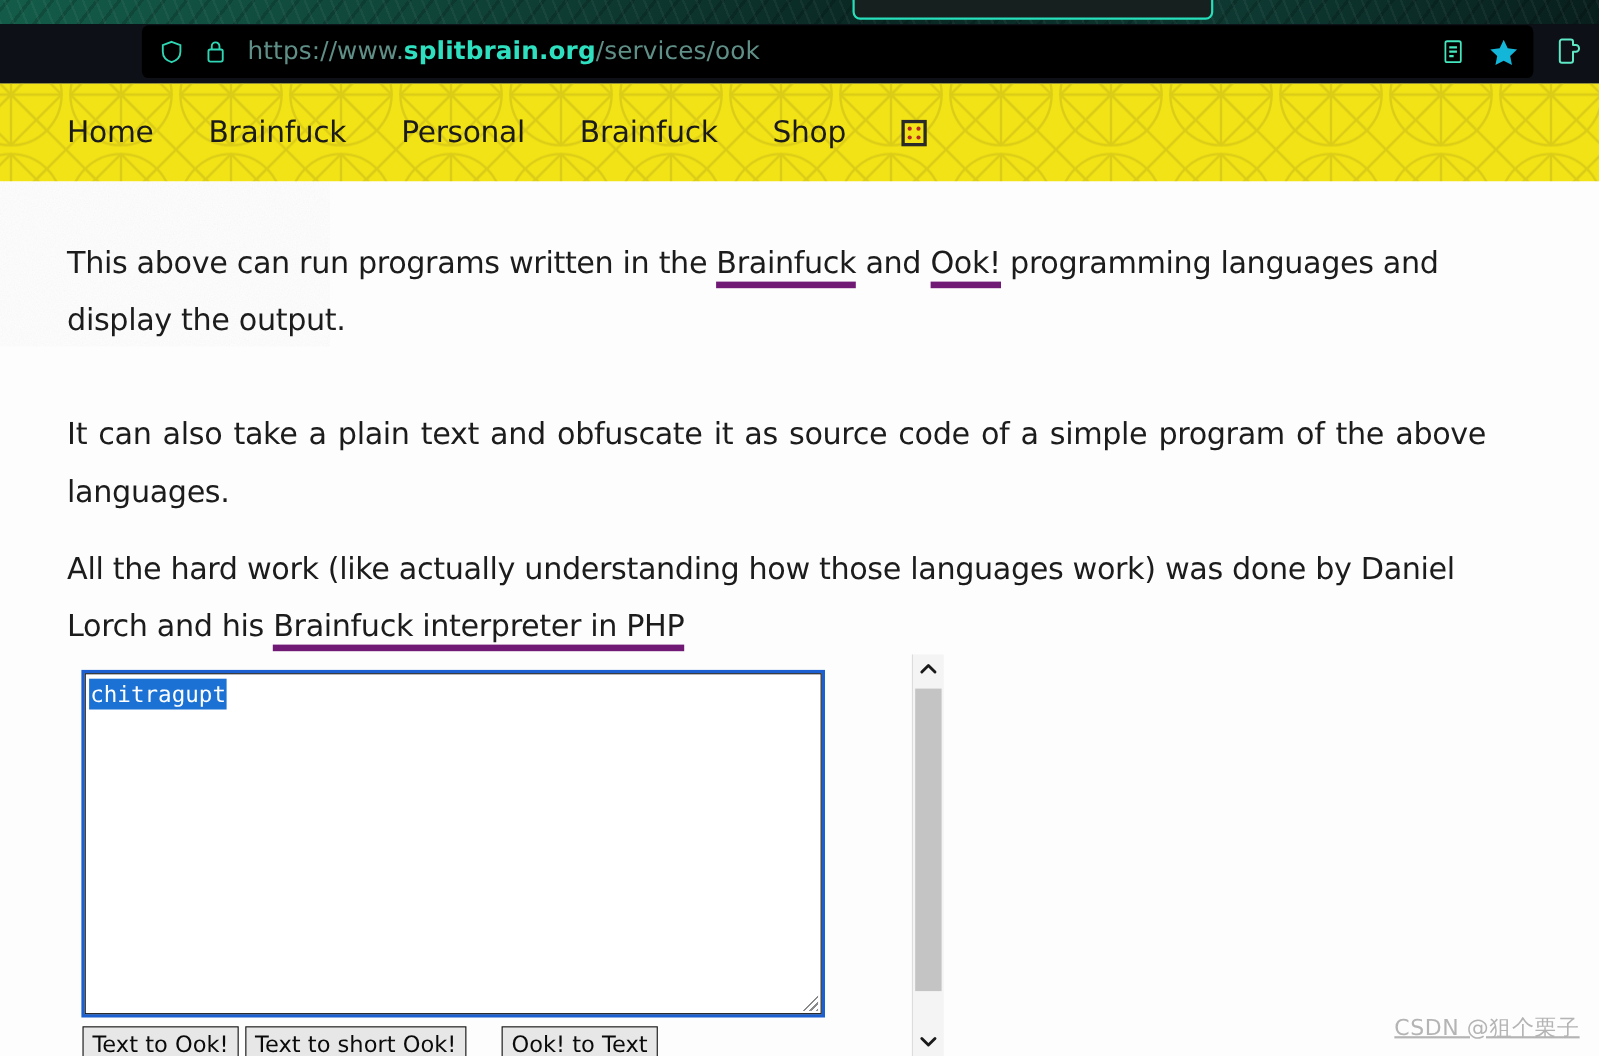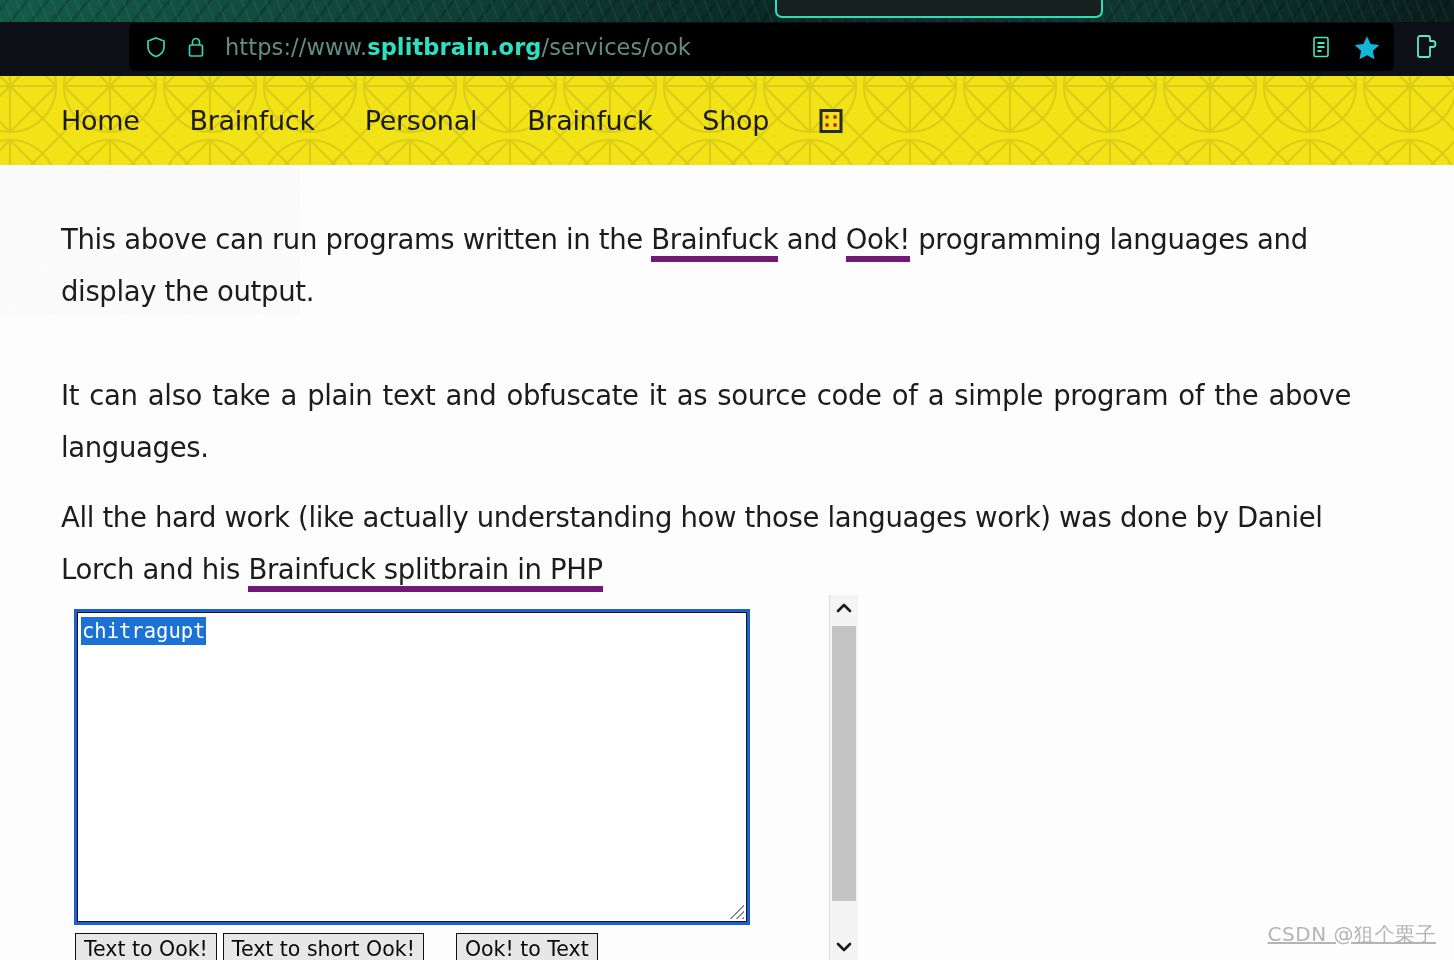--- a/index.html
+++ b/index.html
@@ -402,21 +402,21 @@
 
   <div id="content">
 
     <p class="para" id="para-1">
       <span>This above can run programs written in the </span><a href="#">Brainfuck</a><span> and </span><a href="#">Ook!</a><span> programming languages and display the output.</span>
     </p>
 
     <p class="para" id="para-2">It can also take a plain text and obfuscate it as source code of a simple program of the above languages.</p>
 
     <p class="para" id="para-3">
-      <span>All the hard work (like actually understanding how those languages work) was done by Daniel Lorch and his </span><a href="#">Brainfuck splitbrain in PHP</a>
+      <span>All the hard work (like actually understanding how those languages work) was done by Daniel Lorch and his </span><a href="#">Brainfuck interpreter in PHP</a>
     </p>
 
     <textarea id="ook-textarea" style="">chitragupt</textarea>
     <span id="textarea-selection">chitragupt</span>
     <span id="resize-grip"></span>
 
     <div id="button-row">
       <button class="form-button" id="btn-text-to-ook">Text to Ook!</button>
       <button class="form-button" id="btn-text-to-short-ook">Text to short Ook!</button>
       <button class="form-button" id="btn-ook-to-text">Ook! to Text</button>

